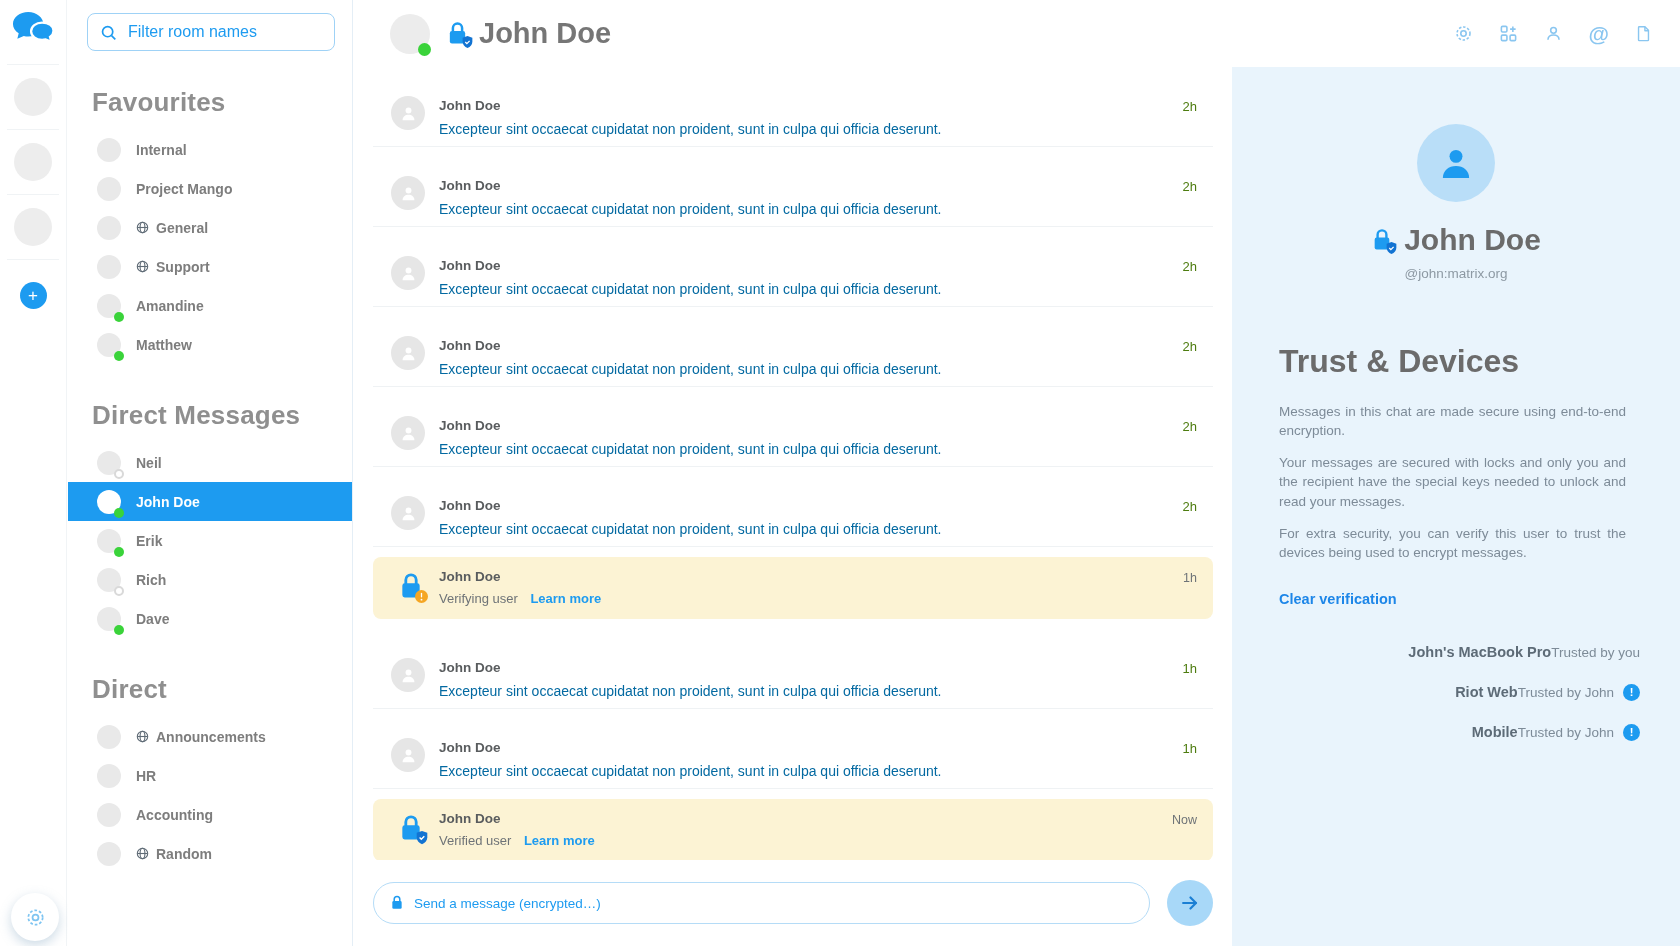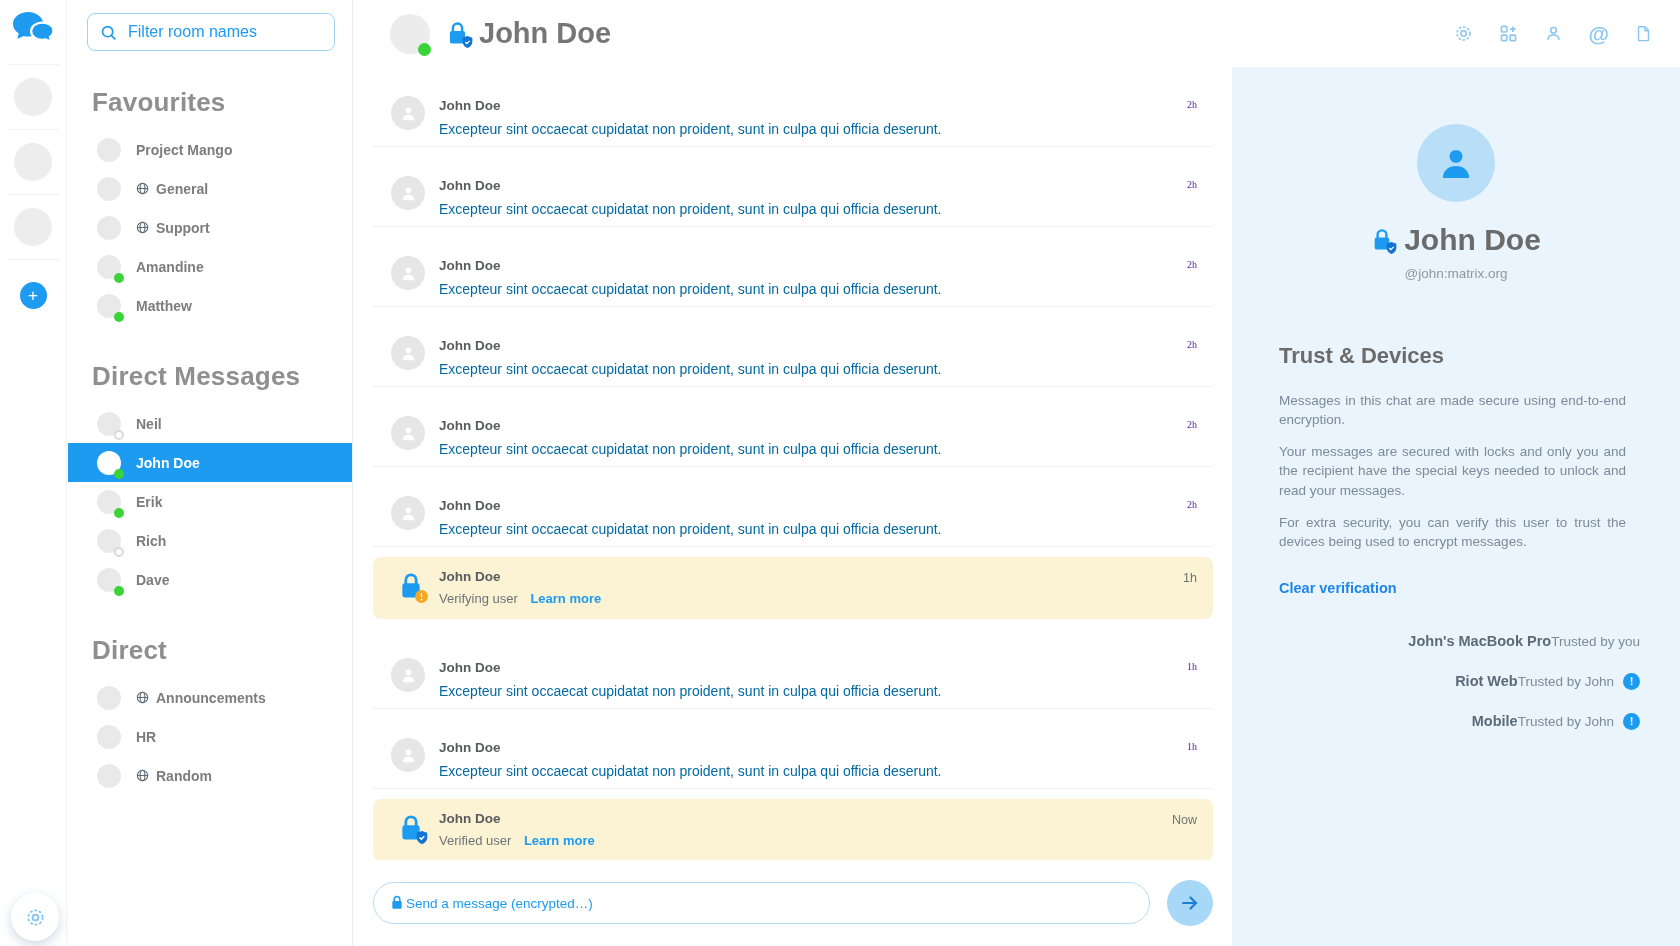--- a/index.html
+++ b/index.html
@@ -48,33 +48,33 @@
   .header-icons{margin-left:auto;padding-right:28px;display:flex;align-items:center;gap:26px;color:#8ac6f0;}
   .header-icons .hicon{display:flex;align-items:center;background:none;border:none;padding:0;color:#8ac6f0;}
   .at-glyph{font-size:21px;font-weight:bold;line-height:1;}
 
   .msglist{position:absolute;left:0;top:67px;width:880px;height:793px;overflow:hidden;}
   .msg{position:relative;height:79px;margin:0 20px;border-bottom:1px solid #eff2f4;}
   .msg-av{position:absolute;left:18px;top:29px;width:34px;height:34px;border-radius:50%;background:#e6e6e6;
           display:flex;align-items:center;justify-content:center;}
   .msg-name{position:absolute;left:66px;top:31px;font-size:13.5px;font-weight:bold;color:#595c5e;}
   .msg-text{position:absolute;left:66px;top:54px;font-size:14px;color:#0369a1;}
-  .msg-time{position:absolute;right:16px;top:32px;font-size:10px;color:#4c1d95;font-family:Liberation Serif, serif;}
+  .msg-time{position:absolute;right:16px;top:32px;font-size:13px;color:#4d7c0f;}
 
   .verify{position:relative;height:62px;margin:10px 20px;border-radius:8px;background:#fcf3d4;}
   .verify .lockwrap{position:absolute;left:25px;top:15px;}
   .verify-name{position:absolute;left:66px;top:12px;font-size:13.5px;font-weight:bold;color:#595c5e;}
   .verify-status{position:absolute;left:66px;top:34px;font-size:13px;color:#6e7377;}
   .verify-status .learn{color:#1d9bf0;font-weight:bold;margin-left:9px;text-decoration:none;}
   .verify-time{position:absolute;right:16px;top:14px;font-size:12.5px;color:#6e7377;}
 
   .composer{position:absolute;left:0;bottom:0;width:880px;height:86px;display:flex;align-items:center;
             gap:17px;padding:0 20px;box-sizing:border-box;background:#fff;}
   .composer-pill{flex:1;height:40px;border:1px solid #b5dcf7;border-radius:21px;display:flex;align-items:center;
-            gap:0;padding:0 16px;background:#fff;}
+            gap:8px;padding:0 16px;background:#fff;}
   .composer-pill input{flex:1;border:none;outline:none;font-size:13.5px;color:#1d9bf0;background:transparent;font-family:inherit;}
   .composer-pill input::placeholder{color:#1d9bf0;opacity:1;}
   .send{width:46px;height:46px;border-radius:50%;background:#a8d8f8;border:none;display:flex;align-items:center;justify-content:center;flex:none;}
 
   
   .panel{position:absolute;left:1232px;top:67px;width:448px;height:879px;background:#e9f4fc;overflow:hidden;}
   .panel-avatar{width:78px;height:78px;border-radius:50%;background:#b9def8;margin:57px auto 0;
                 display:flex;align-items:center;justify-content:center;}
   .panel-name-row{display:flex;align-items:center;justify-content:center;gap:11px;margin-top:21px;}
   .panel-name{font-size:30px;font-weight:bold;color:#6b6b6b;}
@@ -129,20 +129,29 @@
           <circle cx="9" cy="9" r="6"></circle>
             <path d="M13.6 13.6L18 18"></path>
         </svg>
       </span>
       <input type="text" placeholder="Filter room names" style="">
     </div>
     <div id="sections">
   <section>
     <h2 class="section-title">Favourites</h2>
     <div class="section-items">
+  <div class="room-item">
+    <span class="room-av">
+      
+    </span>
+    <span class="room-label">
+
+      <span class="room-label-text">Internal</span>
+    </span>
+  </div>
 
   <div class="room-item">
     <span class="room-av">
       
     </span>
     <span class="room-label">
 
       <span class="room-label-text">Project Mango</span>
     </span>
   </div>
@@ -279,20 +288,29 @@
   <div class="room-item">
     <span class="room-av">
       
     </span>
     <span class="room-label">
 
       <span class="room-label-text">HR</span>
     </span>
   </div>
 
+  <div class="room-item">
+    <span class="room-av">
+      
+    </span>
+    <span class="room-label">
+
+      <span class="room-label-text">Accounting</span>
+    </span>
+  </div>
 
   <div class="room-item">
     <span class="room-av">
       
     </span>
     <span class="room-label">
       <span class="globe">
         <svg viewBox="0 0 14 14" width="13" fill="none" stroke="#5f6b76" stroke-width="1.2">
           <circle cx="7" cy="7" r="5.6"></circle>
                     <ellipse cx="7" cy="7" rx="2.6" ry="5.6"></ellipse>
@@ -531,21 +549,21 @@
         </svg>
         <span class="badge"><svg viewBox="0 0 12 14" width="11">
               <path d="M6 0l5.3 1.8v4.4c0 3.2-2.1 5.6-5.3 7-3.2-1.4-5.3-3.8-5.3-7V1.8L6 0z" fill="#1273d2"></path>
               <path d="M3.6 6.6l1.7 1.7 3-3" stroke="#fff" stroke-width="1.4" fill="none"></path>
             </svg></span>
       </span>
       <span class="panel-name">John Doe</span>
     </div>
     <div class="panel-id">@john:matrix.org</div>
 
-    <h2 class="panel-h" style="font-size:22px;">Trust &amp; Devices</h2>
+    <h2 class="panel-h" style="font-size:32px;">Trust &amp; Devices</h2>
     <div class="panel-paras" id="panel-paragraphs">
         <p>Messages in this chat are made secure using end-to-end encryption.</p>
         <p>Your messages are secured with locks and only you and the recipient have the special keys needed to unlock and read your messages.</p>
         <p>For extra security, you can verify this user to trust the devices being used to encrypt messages.</p>
       </div>
     <a class="clear-link" href="#">Clear verification</a>
     <div class="devices" id="devices">
   <div class="device-row">
     <span class="device-name">John's MacBook Pro</span>
     <span class="device-status">

